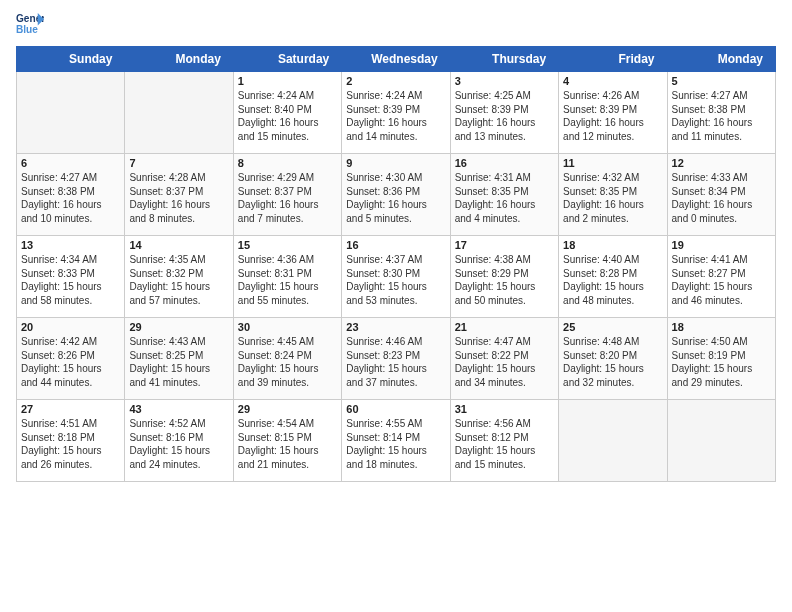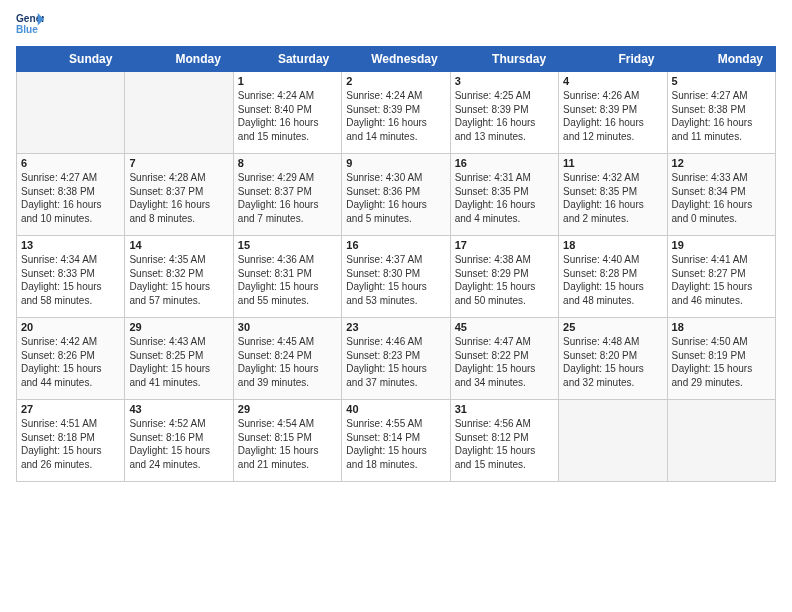--- a/index.html
+++ b/index.html
@@ -211,21 +211,21 @@
           </td>
           <td>
             <div class="day-num">30</div>
             <div class="cell-text">Sunrise: 4:45 AM<br>Sunset: 8:24 PM<br>Daylight: 15 hours and 39 minutes.</div>
           </td>
           <td>
             <div class="day-num">23</div>
             <div class="cell-text">Sunrise: 4:46 AM<br>Sunset: 8:23 PM<br>Daylight: 15 hours and 37 minutes.</div>
           </td>
           <td>
-            <div class="day-num">45</div>
+            <div class="day-num">21</div>
             <div class="cell-text">Sunrise: 4:47 AM<br>Sunset: 8:22 PM<br>Daylight: 15 hours and 34 minutes.</div>
           </td>
           <td>
             <div class="day-num">25</div>
             <div class="cell-text">Sunrise: 4:48 AM<br>Sunset: 8:20 PM<br>Daylight: 15 hours and 32 minutes.</div>
           </td>
           <td>
             <div class="day-num">18</div>
             <div class="cell-text">Sunrise: 4:50 AM<br>Sunset: 8:19 PM<br>Daylight: 15 hours and 29 minutes.</div>
           </td>
@@ -237,21 +237,21 @@
           </td>
           <td>
             <div class="day-num">43</div>
             <div class="cell-text">Sunrise: 4:52 AM<br>Sunset: 8:16 PM<br>Daylight: 15 hours and 24 minutes.</div>
           </td>
           <td>
             <div class="day-num">29</div>
             <div class="cell-text">Sunrise: 4:54 AM<br>Sunset: 8:15 PM<br>Daylight: 15 hours and 21 minutes.</div>
           </td>
           <td>
-            <div class="day-num">40</div>
+            <div class="day-num">60</div>
             <div class="cell-text">Sunrise: 4:55 AM<br>Sunset: 8:14 PM<br>Daylight: 15 hours and 18 minutes.</div>
           </td>
           <td>
             <div class="day-num">31</div>
             <div class="cell-text">Sunrise: 4:56 AM<br>Sunset: 8:12 PM<br>Daylight: 15 hours and 15 minutes.</div>
           </td>
           <td class="empty"></td>
           <td class="empty"></td>
         </tr>
       </tbody>

